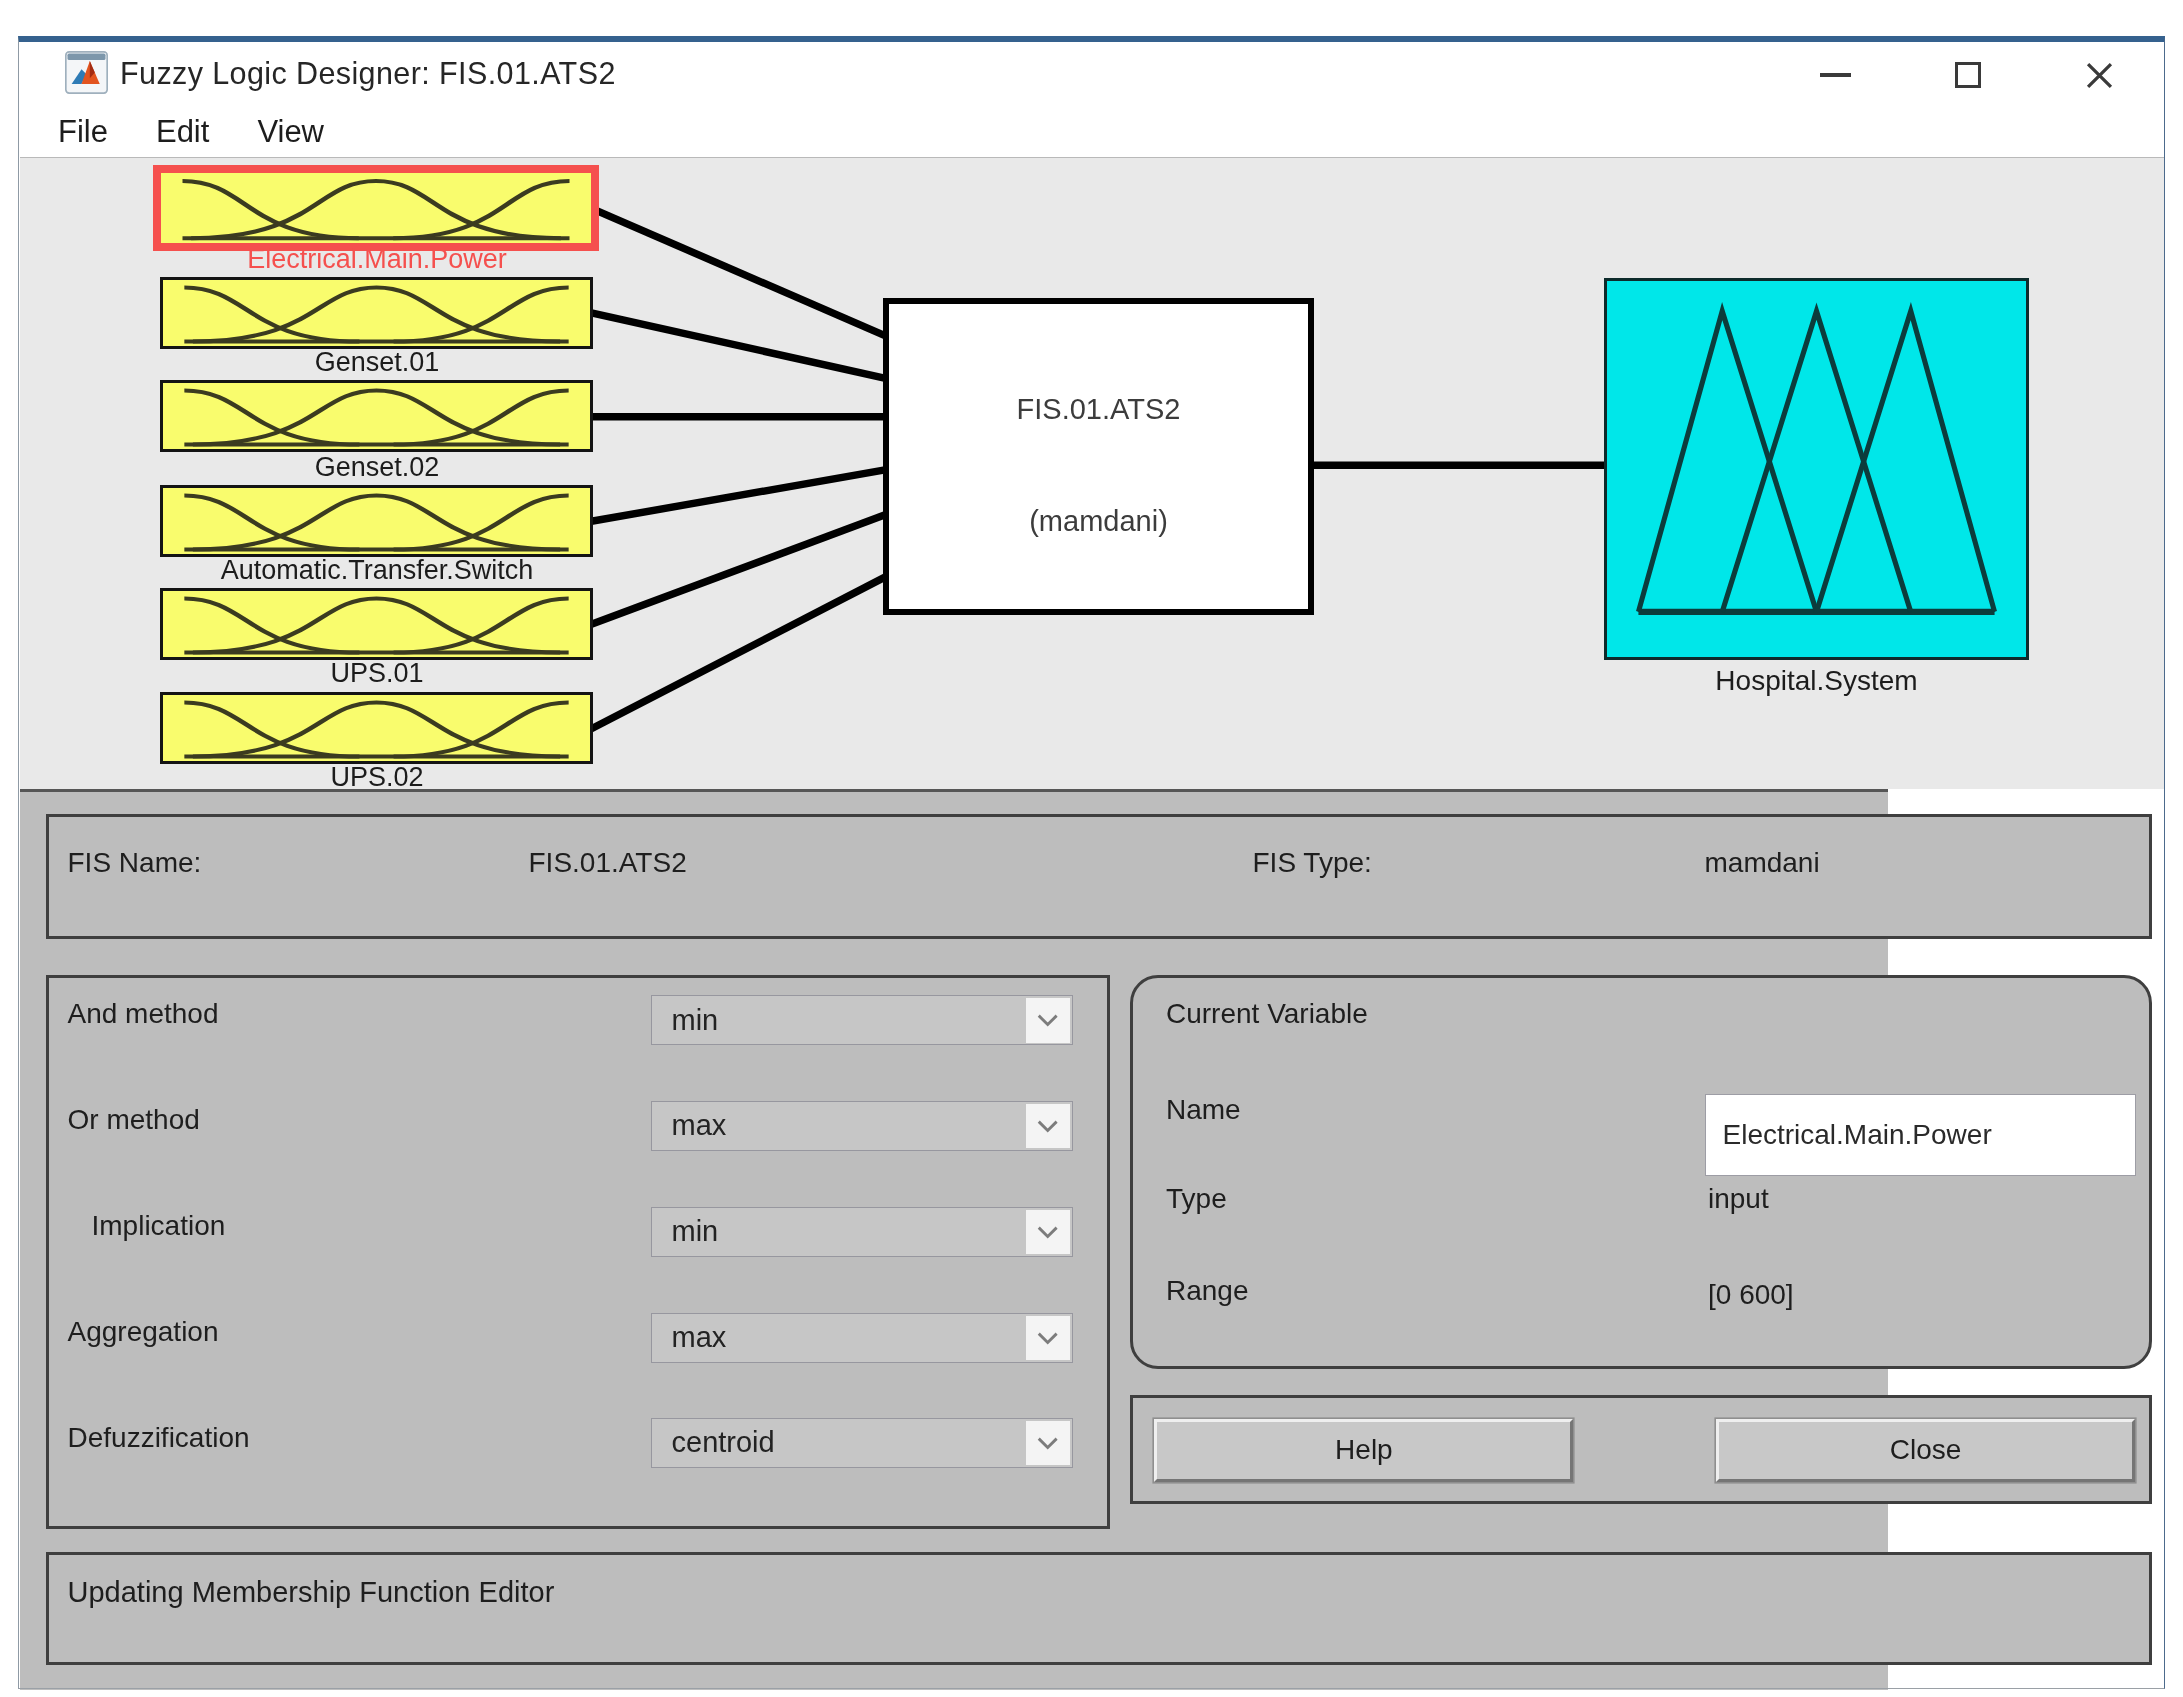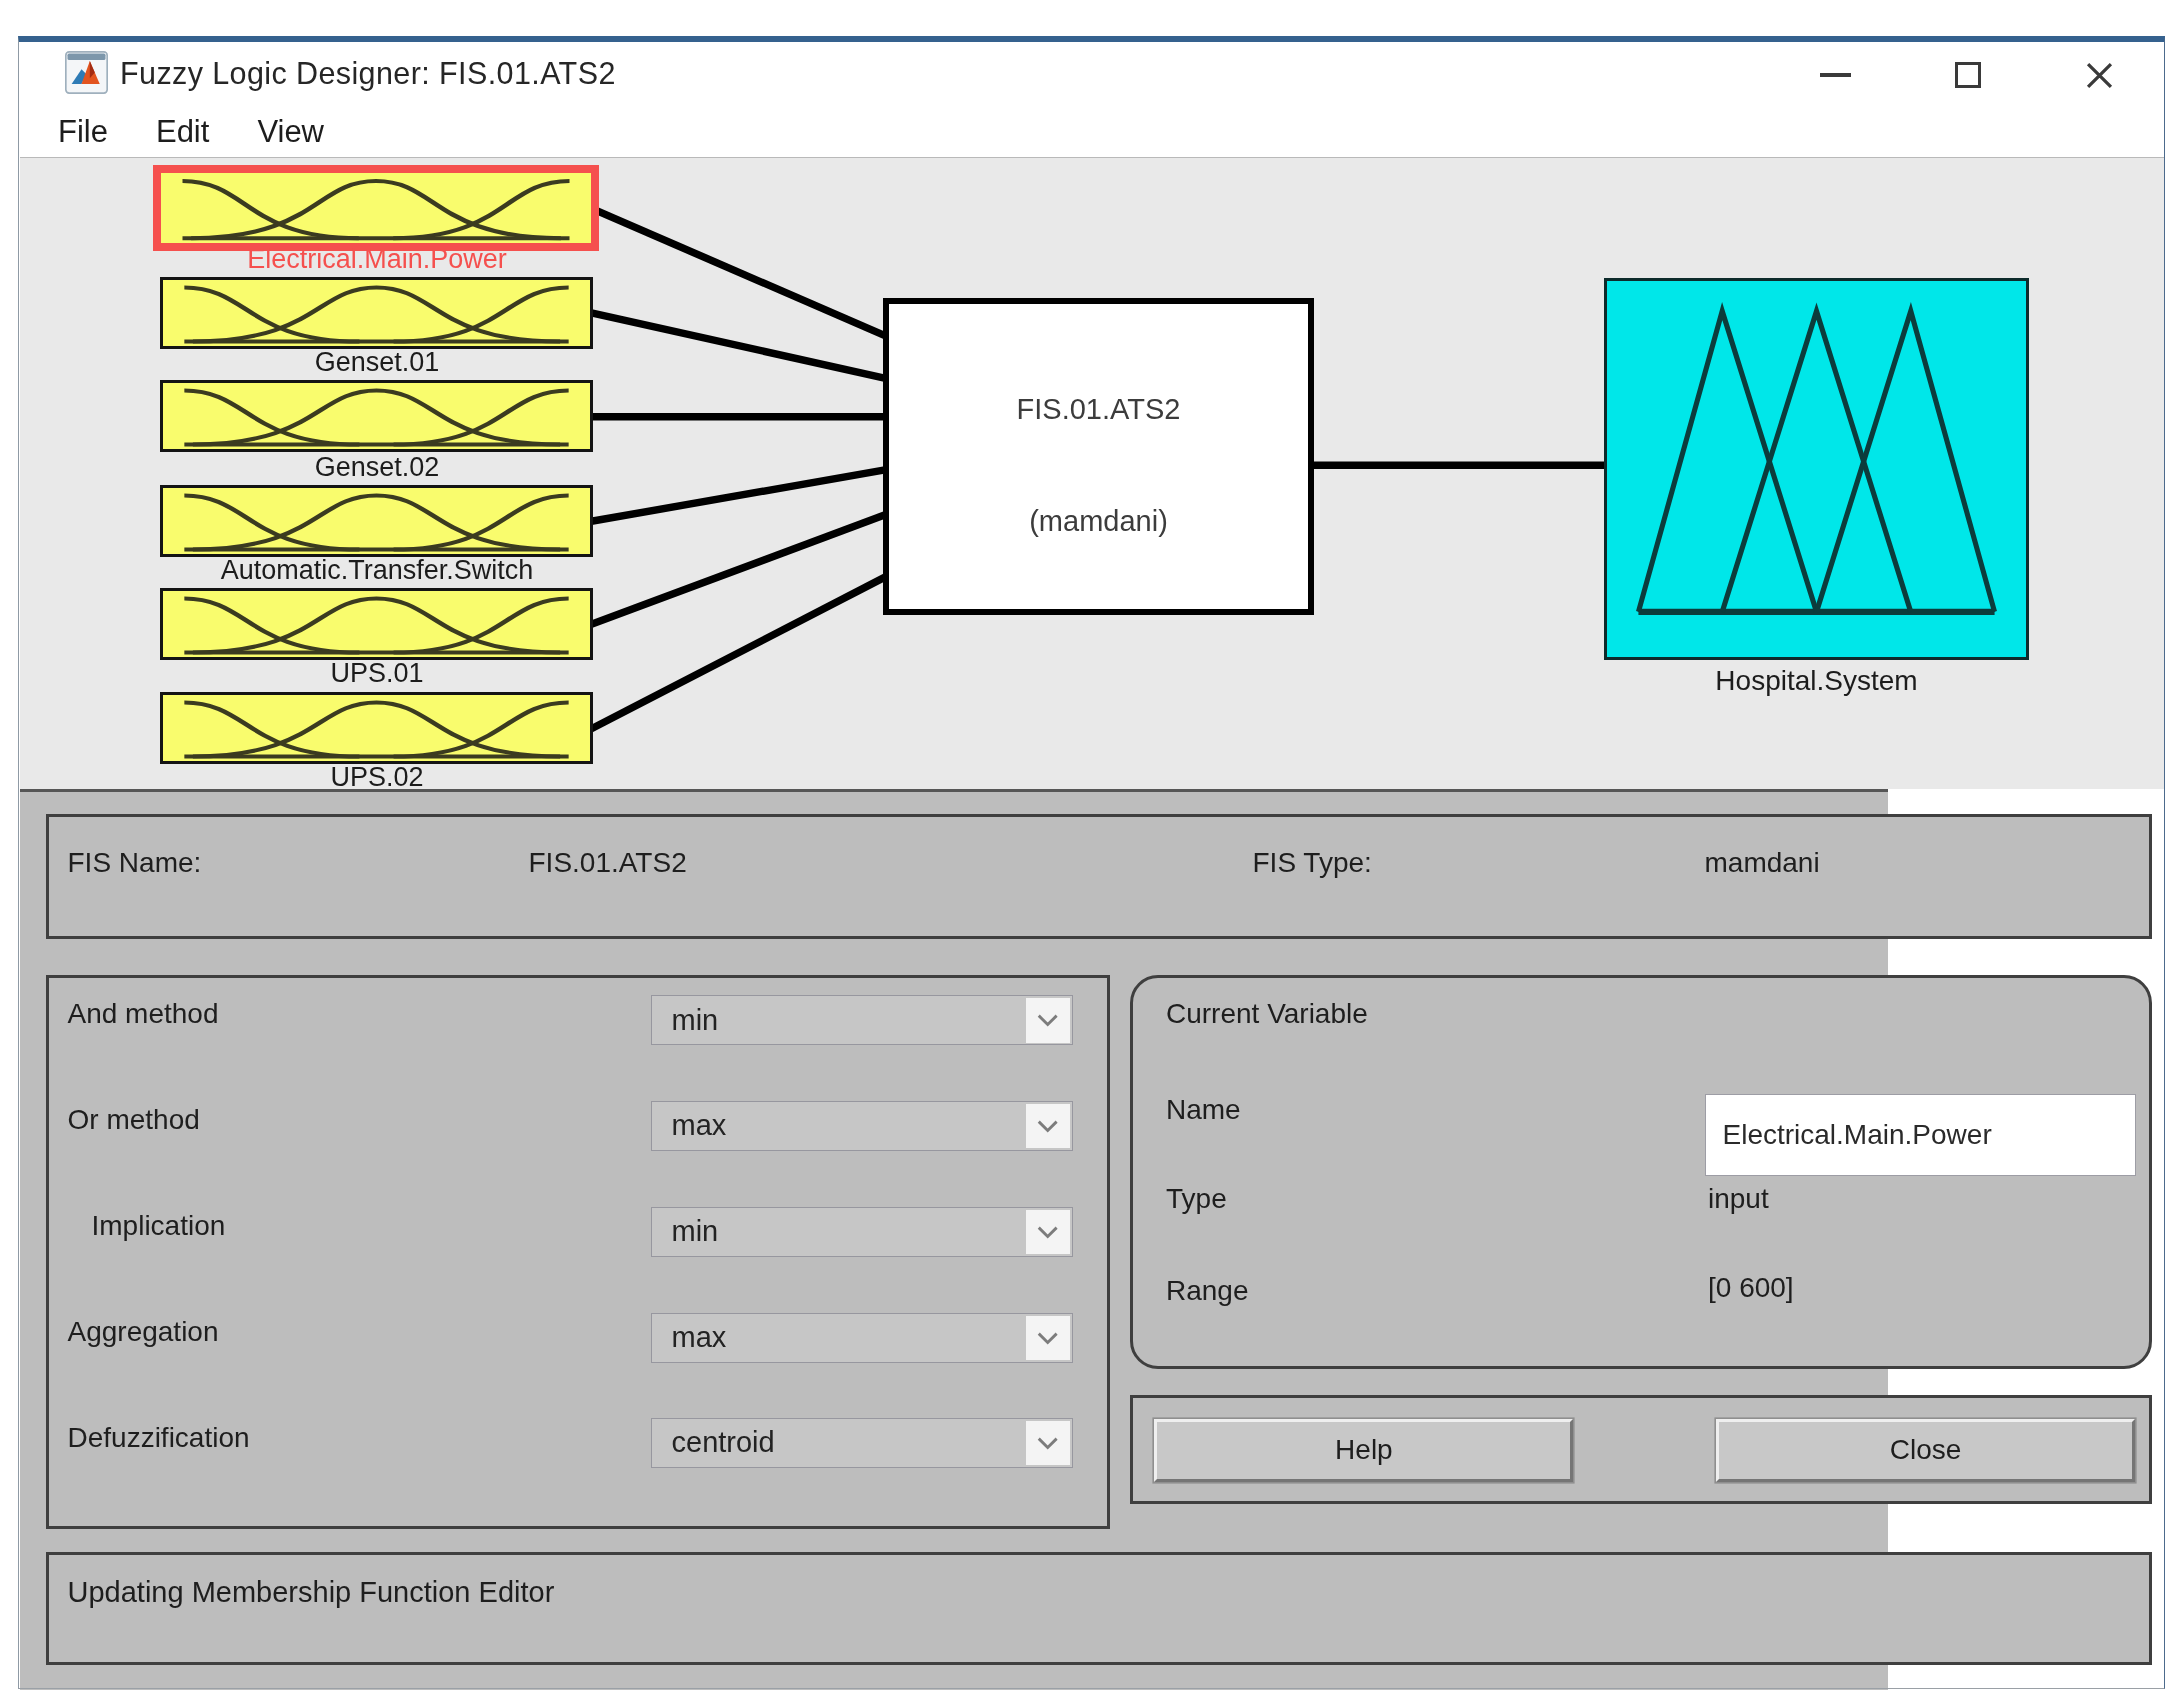--- a/index.html
+++ b/index.html
@@ -264,21 +264,21 @@
       </div>
     </div>
 
     <div class="panel p-curvar">
       <span class="flabel" style="left:33px; top:20px;">Current Variable</span>
       <span class="flabel" style="left:33px; top:116px;">Name</span>
       <input class="name-input" type="text" value="Electrical.Main.Power" style="">
       <span class="flabel" style="left:33px; top:205px;">Type</span>
       <span class="fvalue" style="left:575px; top:205px;">input</span>
       <span class="flabel" style="left:33px; top:297px;">Range</span>
-      <span class="fvalue" style="left:575px; top:294px;">[0 600]</span>
+      <span class="fvalue" style="left:575px; top:301px;">[0 600]</span>
     </div>
 
     <div class="panel p-actions">
       <div class="btn btn-help">
           <span>Help</span>
         </div>
       <div class="btn btn-close">
           <span>Close</span>
         </div>
     </div>

